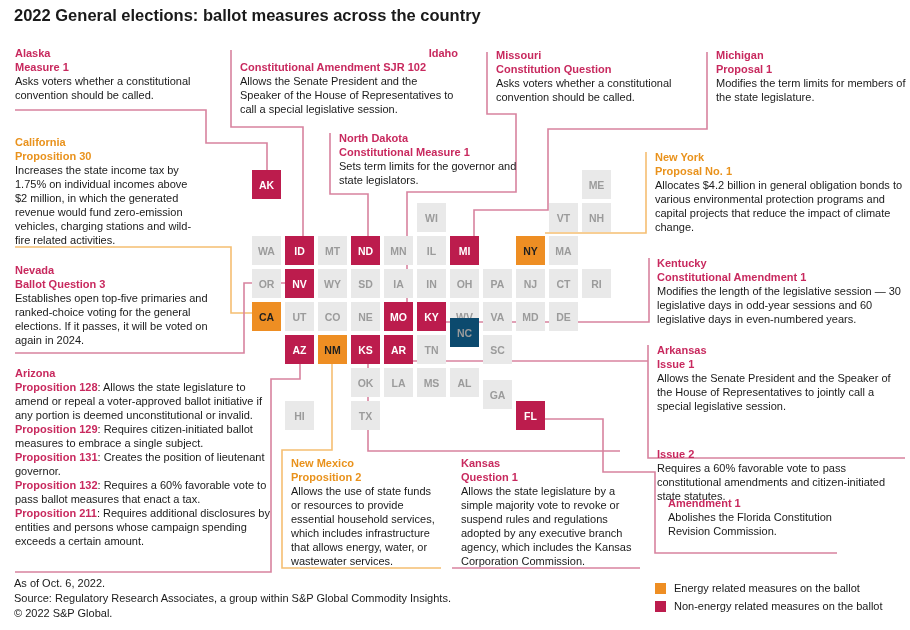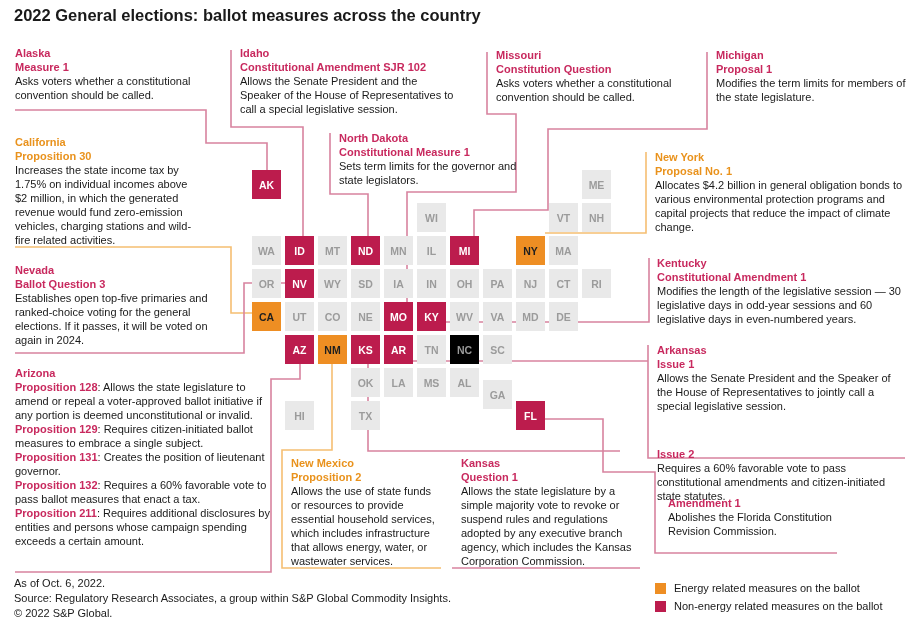--- a/index.html
+++ b/index.html
@@ -72,39 +72,39 @@
       <div class="tile" style="left: 417px; top: 302px; background: rgb(188, 28, 77); color: rgb(255, 255, 255);">KY</div>
       <div class="tile" style="left: 450px; top: 302px; background: rgb(233, 233, 233); color: rgb(155, 155, 155);">WV</div>
       <div class="tile" style="left: 483px; top: 302px; background: rgb(233, 233, 233); color: rgb(155, 155, 155);">VA</div>
       <div class="tile" style="left: 516px; top: 302px; background: rgb(233, 233, 233); color: rgb(155, 155, 155);">MD</div>
       <div class="tile" style="left: 549px; top: 302px; background: rgb(233, 233, 233); color: rgb(155, 155, 155);">DE</div>
       <div class="tile" style="left: 285px; top: 335px; background: rgb(188, 28, 77); color: rgb(255, 255, 255);">AZ</div>
       <div class="tile" style="left: 318px; top: 335px; background: rgb(238, 142, 35); color: rgb(31, 31, 31);">NM</div>
       <div class="tile" style="left: 351px; top: 335px; background: rgb(188, 28, 77); color: rgb(255, 255, 255);">KS</div>
       <div class="tile" style="left: 384px; top: 335px; background: rgb(188, 28, 77); color: rgb(255, 255, 255);">AR</div>
       <div class="tile" style="left: 417px; top: 335px; background: rgb(233, 233, 233); color: rgb(155, 155, 155);">TN</div>
-      <div class="tile" style="left: 450px; top: 335px; background: #000000; color: rgb(155, 155, 155); text-align: right;">NC</div>
+      <div class="tile" style="left: 450px; top: 318px; background: #0c4a6e; color: rgb(155, 155, 155); text-align: right;">NC</div>
       <div class="tile" style="left: 483px; top: 335px; background: rgb(233, 233, 233); color: rgb(155, 155, 155);">SC</div>
       <div class="tile" style="left: 351px; top: 368px; background: rgb(233, 233, 233); color: rgb(155, 155, 155);">OK</div>
       <div class="tile" style="left: 384px; top: 368px; background: rgb(233, 233, 233); color: rgb(155, 155, 155);">LA</div>
       <div class="tile" style="left: 417px; top: 368px; background: rgb(233, 233, 233); color: rgb(155, 155, 155);">MS</div>
       <div class="tile" style="left: 450px; top: 368px; background: rgb(233, 233, 233); color: rgb(155, 155, 155);">AL</div>
       <div class="tile" style="left: 483px; top: 380px; background: rgb(233, 233, 233); color: rgb(155, 155, 155); text-align: center;">GA</div>
       <div class="tile" style="left: 285px; top: 401px; background: rgb(233, 233, 233); color: rgb(155, 155, 155);">HI</div>
       <div class="tile" style="left: 351px; top: 401px; background: rgb(233, 233, 233); color: rgb(155, 155, 155);">TX</div>
       <div class="tile" style="left: 516px; top: 401px; background: rgb(188, 28, 77); color: rgb(255, 255, 255);">FL</div>
     </div>
   <div id="callouts">
       <div class="callout" style="left: 15px; top: 46px; width: 196px;">
         <div class="bold" style="color: rgb(200, 41, 94);">Alaska</div>
         <div class="bold" style="color: rgb(200, 41, 94);">Measure 1</div>
         <div>Asks voters whether a constitutional convention should be called.</div>
       </div>
       <div class="callout" style="left: 240px; top: 46px; width: 218px;">
-        <div class="bold" style="color: rgb(200, 41, 94);">Idaho</div>
+        <div class="bold" style="color: rgb(200, 41, 94); text-align: right;">Idaho</div>
         <div class="bold" style="color: rgb(200, 41, 94);">Constitutional Amendment SJR 102</div>
         <div>Allows the Senate President and the Speaker of the House of Representatives to call a special legislative session.</div>
       </div>
       <div class="callout" style="left: 496px; top: 48px; width: 200px;">
         <div class="bold" style="color: rgb(200, 41, 94);">Missouri</div>
         <div class="bold" style="color: rgb(200, 41, 94);">Constitution Question</div>
         <div>Asks voters whether a constitutional convention should be called.</div>
       </div>
       <div class="callout" style="left: 716px; top: 48px; width: 190px;">
         <div class="bold" style="color: rgb(200, 41, 94);">Michigan</div>

